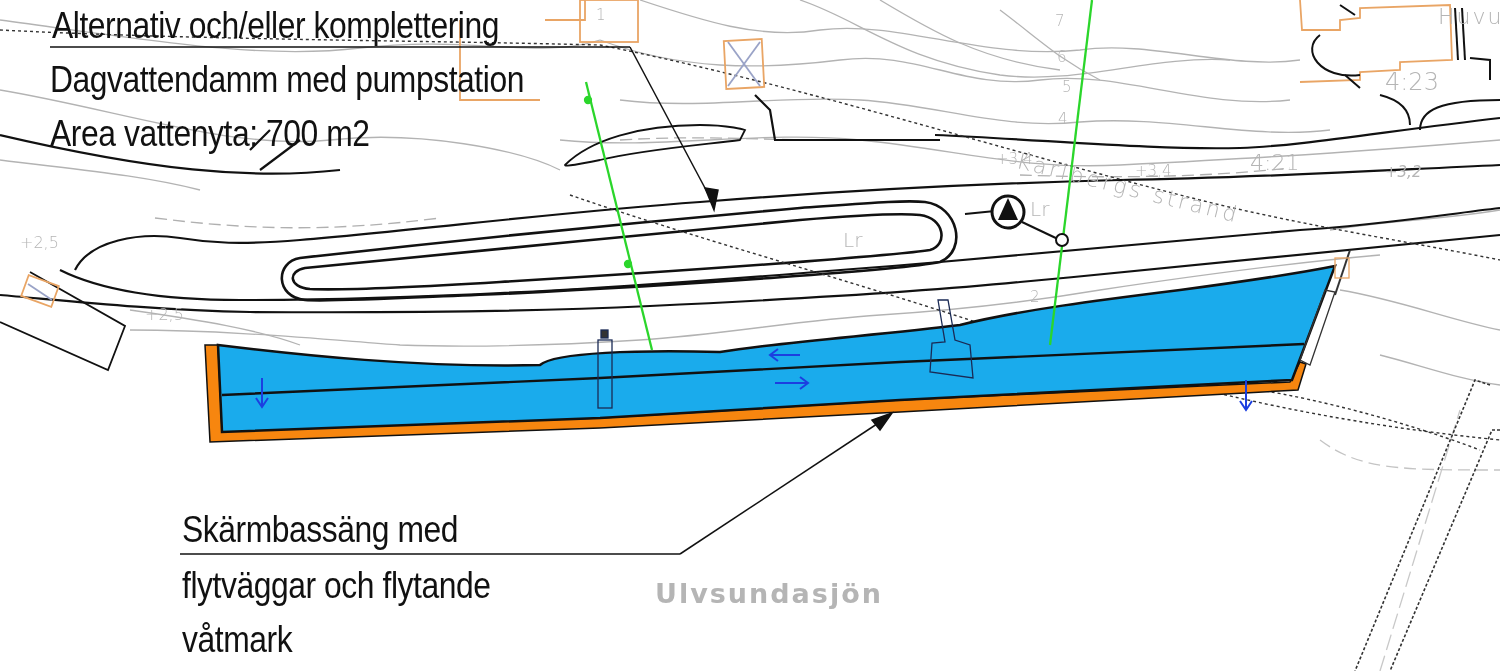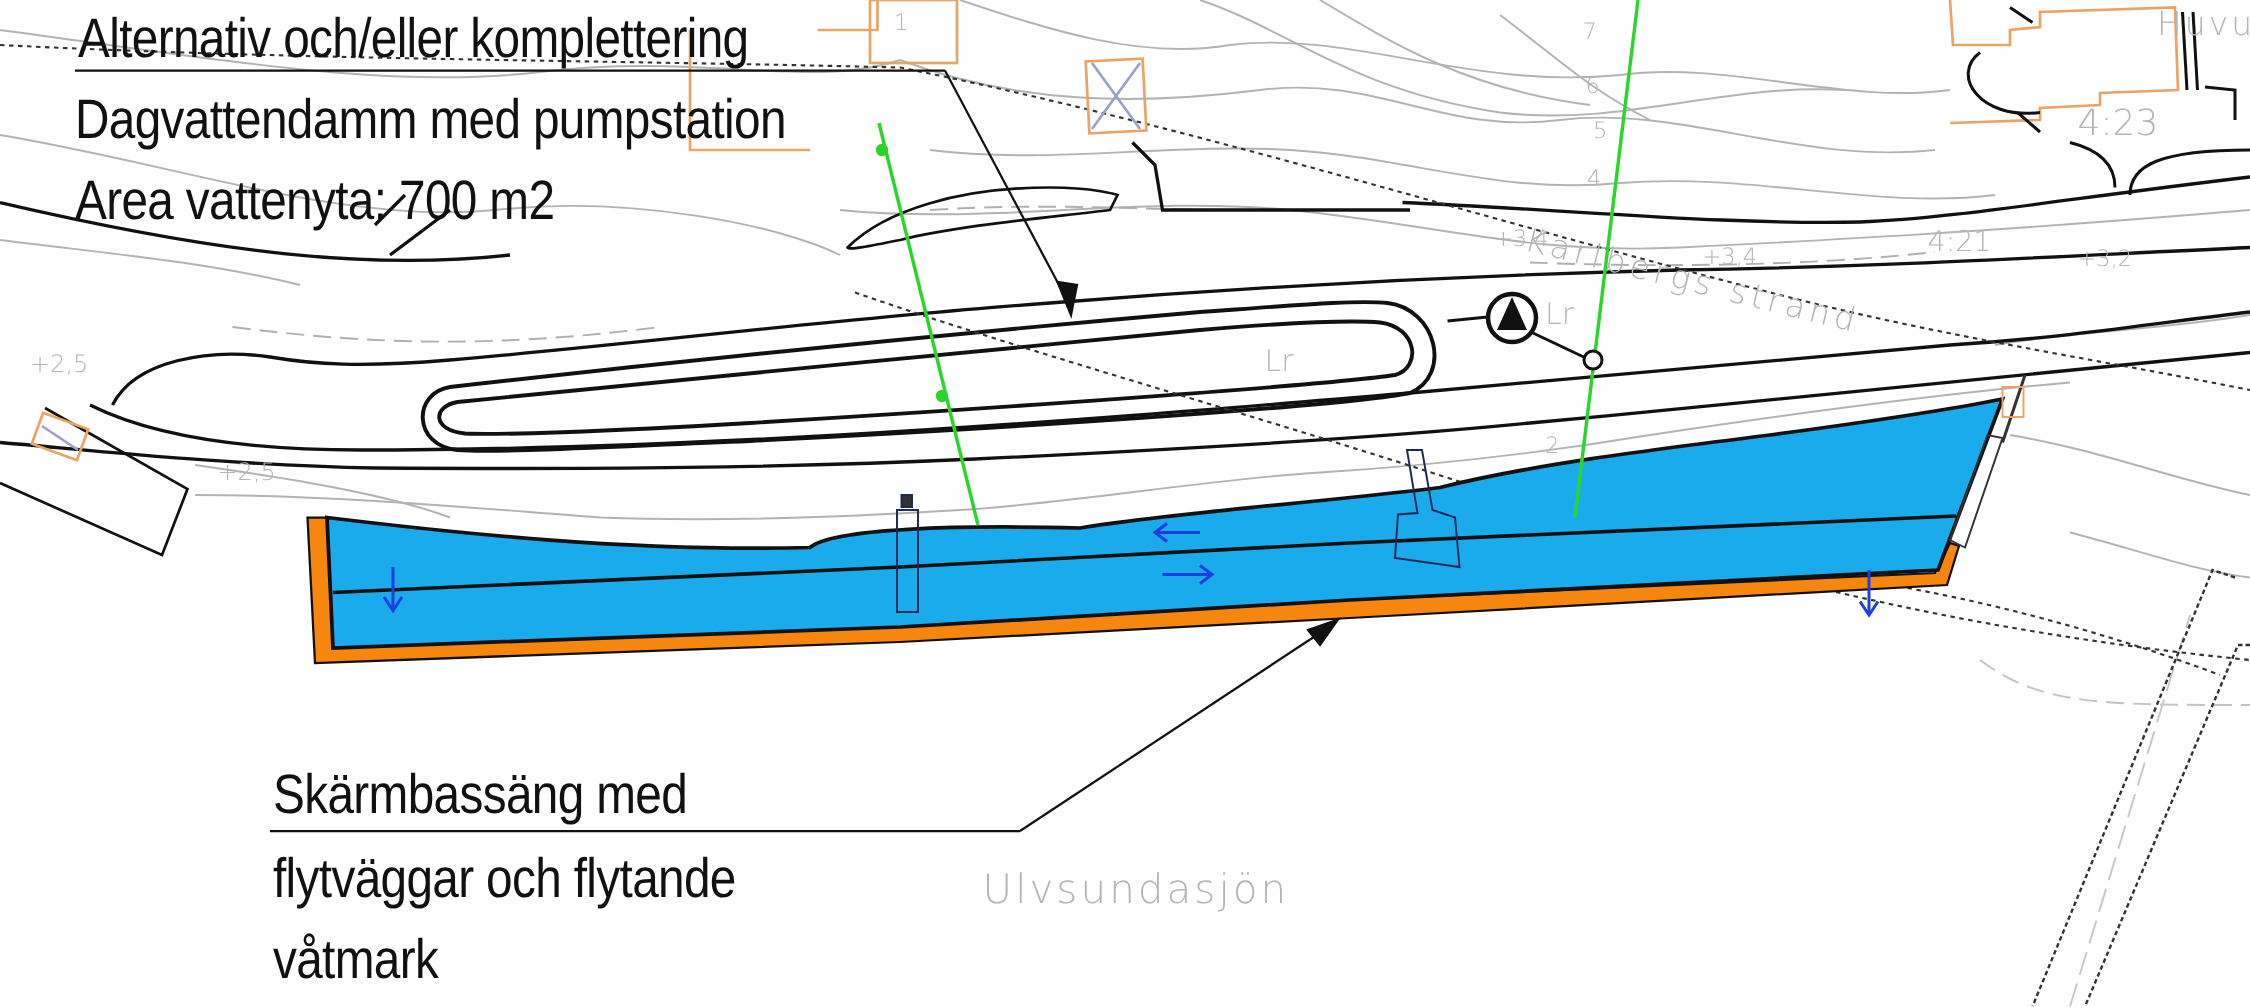--- a/index.html
+++ b/index.html
@@ -144,28 +144,28 @@
         <polyline points="1240,401 1246,410 1252,401"></polyline>
       </g>
   </g>
 
   <g stroke="#333" stroke-width="1.6" fill="none" stroke-dasharray="3 2">
     <path d="M1490 385 L1475 380 L1355 671"></path>
     <path d="M1500 430 L1492 430 L1390 671"></path>
   </g>
 </svg>
 
-<div class="faint" style="left:655px; top:578px; font-size:27px; letter-spacing:2px;">Ulvsundasjön</div>
+<div class="faint" style="left:655px; top:578px; font-size:27px; letter-spacing:2px;font-weight:bold;">Ulvsundasjön</div>
 <div class="faint" style="left:1020px; top:148px; font-size:22px; letter-spacing:3px; transform:rotate(14deg); transform-origin:left top;">Karlbergs strand</div>
-<div class="faint" style="left:1285px; top:150px; font-size:19px;">4:21</div>
+<div class="faint" style="left:1250px; top:150px; font-size:22px;">4:21</div>
 <div class="faint" style="left:1385px; top:38px; font-size:24px;margin-top:30px;">4:23</div>
 <div class="faint" style="left:1438px; top:4px; font-size:22px; letter-spacing:2px;">Huvud</div>
 <div class="faint" style="left:996px; top:150px; font-size:15px;">+3,4</div>
 <div class="faint" style="left:1135px; top:162px; font-size:15px;">+3,4</div>
-<div class="faint" style="left:1385px; top:163px; font-size:15px;">+3,2</div>
+<div class="faint" style="left:1385px; top:163px; font-size:15px;font-style:italic;">+3,2</div>
 <div class="faint" style="left:20px; top:233px; font-size:16px;">+2,5</div>
 <div class="faint" style="left:145px; top:305px; font-size:16px;">+2,5</div>
 <div class="faint" style="left:843px; top:228px; font-size:20px;">Lr</div>
 <div class="faint" style="left:1030px; top:197px; font-size:20px;">Lr</div>
 <div class="faint" style="left:1055px; top:12px; font-size:15px;">7</div>
 <div class="faint" style="left:1057px; top:48px; font-size:15px;">6</div>
 <div class="faint" style="left:1062px; top:78px; font-size:15px;">5</div>
 <div class="faint" style="left:1058px; top:110px; font-size:15px;">4</div>
 <div class="faint" style="left:1030px; top:288px; font-size:15px;">2</div>
 <div class="faint" style="left:596px; top:6px; font-size:15px;">1</div>

